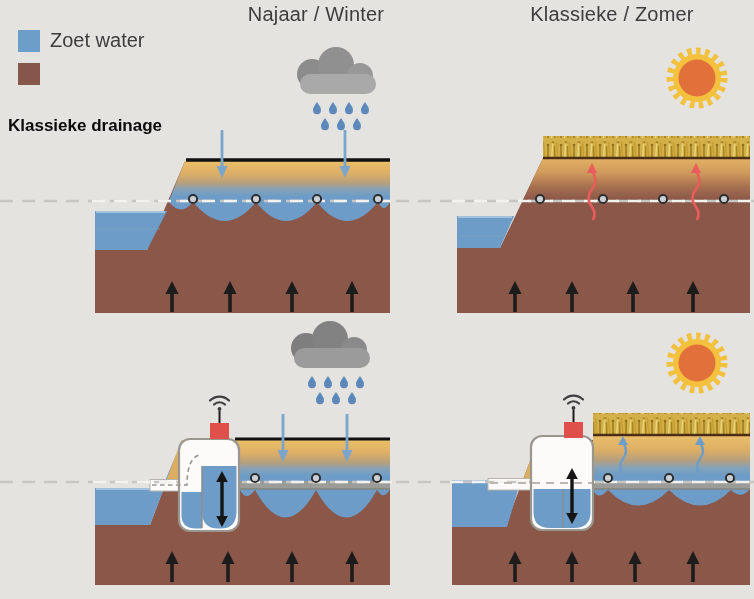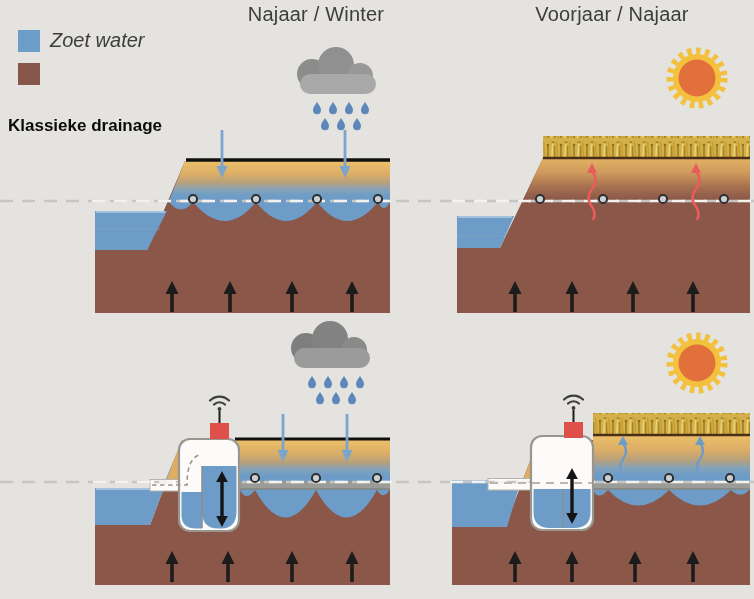--- a/index.html
+++ b/index.html
@@ -7,21 +7,21 @@
     position:relative;width:754px;height:599px;overflow:hidden;
     background:#e4e3e0;
     font-family:"Liberation Sans","DejaVu Sans",sans-serif;
   }
   .col-title{
     position:absolute;top:3px;width:220px;text-align:center;
     font-size:20px;color:#3d3d3d;letter-spacing:.2px;
   }
   #title-winter{left:206px;}
   #title-summer{left:502px;}
-  .legend{position:absolute;left:18px;display:flex;align-items:center;gap:10px;font-style:italic;}
+  .legend{position:absolute;left:18px;display:flex;align-items:center;gap:10px;}
   #legend-fresh{top:29px;}
   #legend-salt{top:63px;}
   .swatch{width:22px;height:22px;display:inline-block;}
   .legend-label{font-size:20px;color:#3d3d3d;}
   .row-label{
     position:absolute;font-size:17px;font-weight:600;color:#0b0b0b;
     font-family:"Liberation Sans","DejaVu Sans",sans-serif;
   }
   #row-label-classic{left:8px;top:116px;}
   #row-label-controlled{left:2px;top:388px;}
@@ -257,21 +257,21 @@
       <use href="#drop" x="320" y="397"></use>
       <use href="#drop" x="336" y="397"></use>
       <use href="#drop" x="352" y="397"></use>
     </g>
 
     <use href="#sun" x="697" y="78"></use>
     <use href="#sun" x="697" y="363"></use>
   </svg>
 
   <div class="col-title" id="title-winter">Najaar / Winter</div>
-  <div class="col-title" id="title-summer">Voorjaar / Najaar</div>
+  <div class="col-title" id="title-summer">Klassieke / Zomer</div>
 
   <div class="legend" id="legend-fresh">
     <span class="swatch" style="background: rgb(109, 157, 201);"></span>
     <span class="legend-label">Zoet water</span>
   </div>
   <div class="legend" id="legend-salt">
     <span class="swatch" style="background: rgb(135, 86, 74);"></span>
   </div>
 
   <div class="row-label" id="row-label-classic">Klassieke drainage</div>

